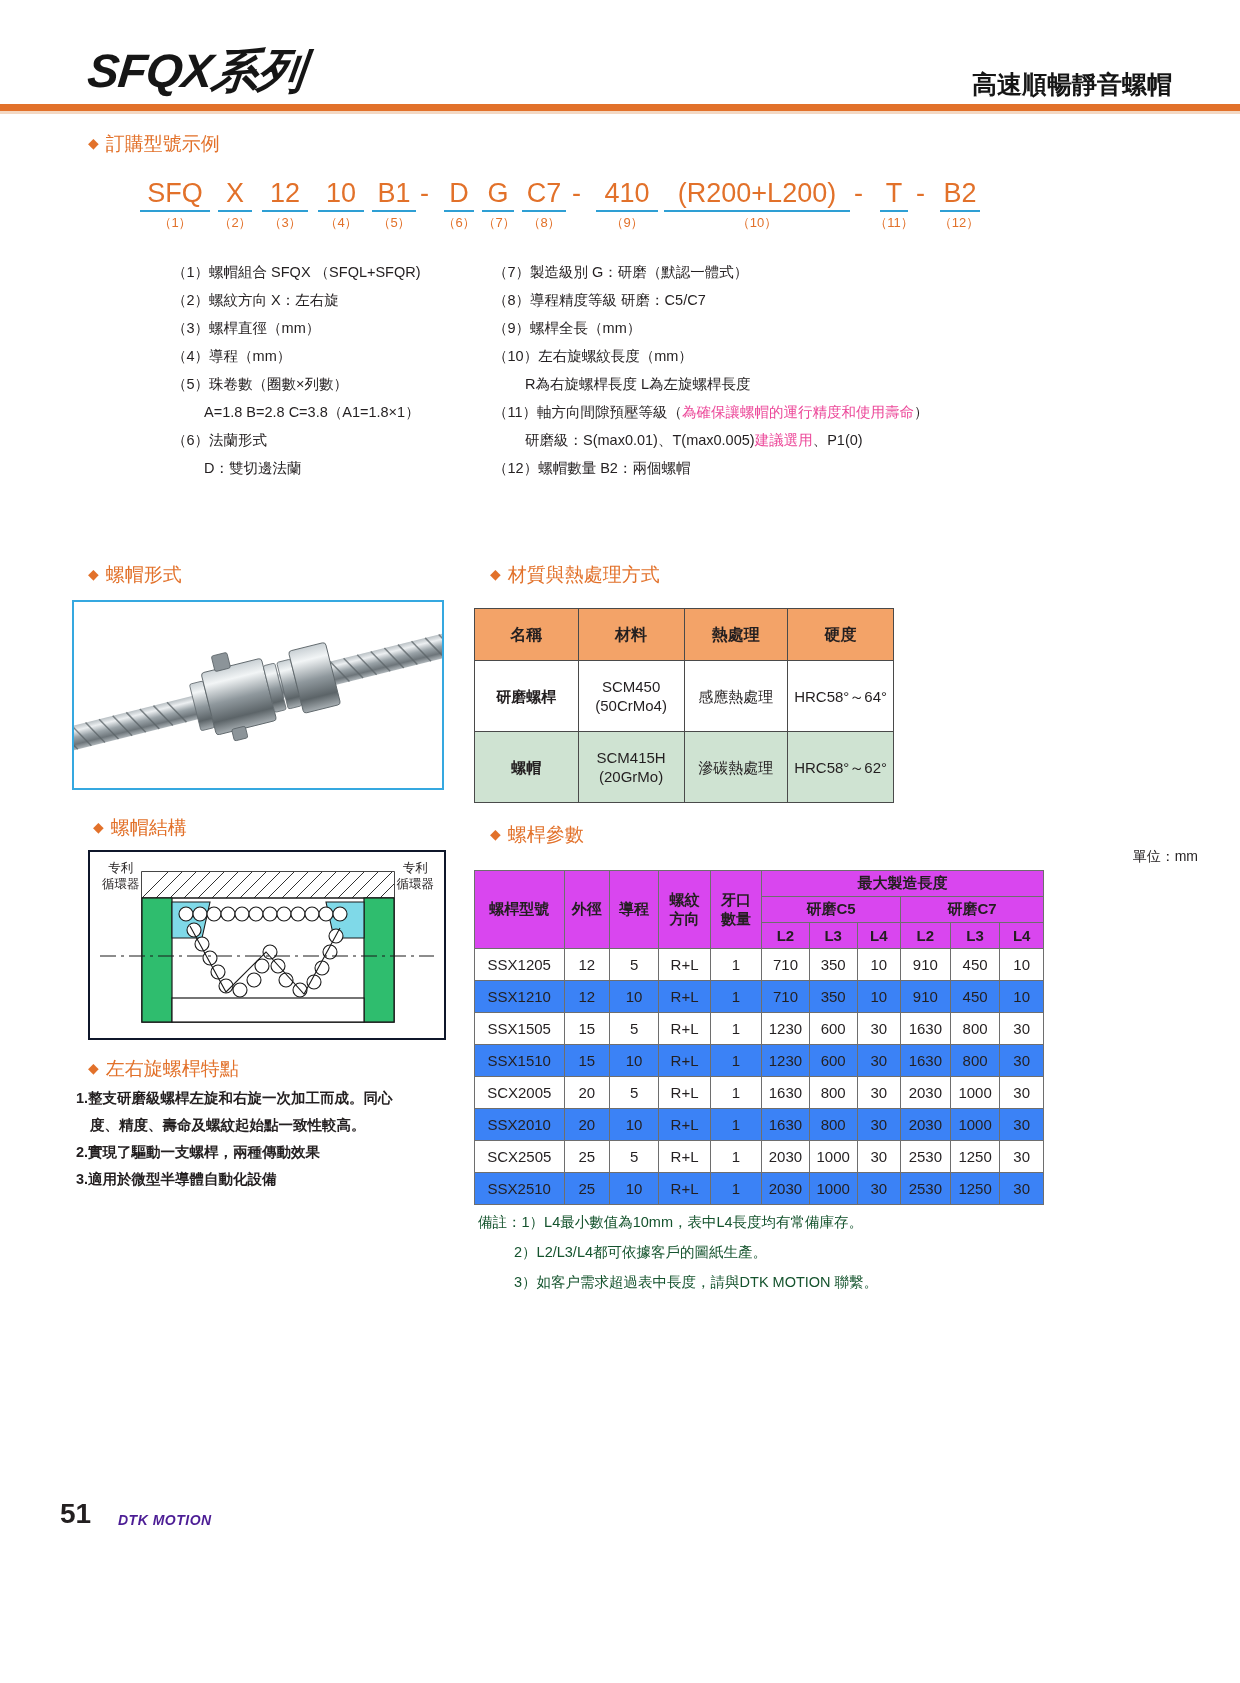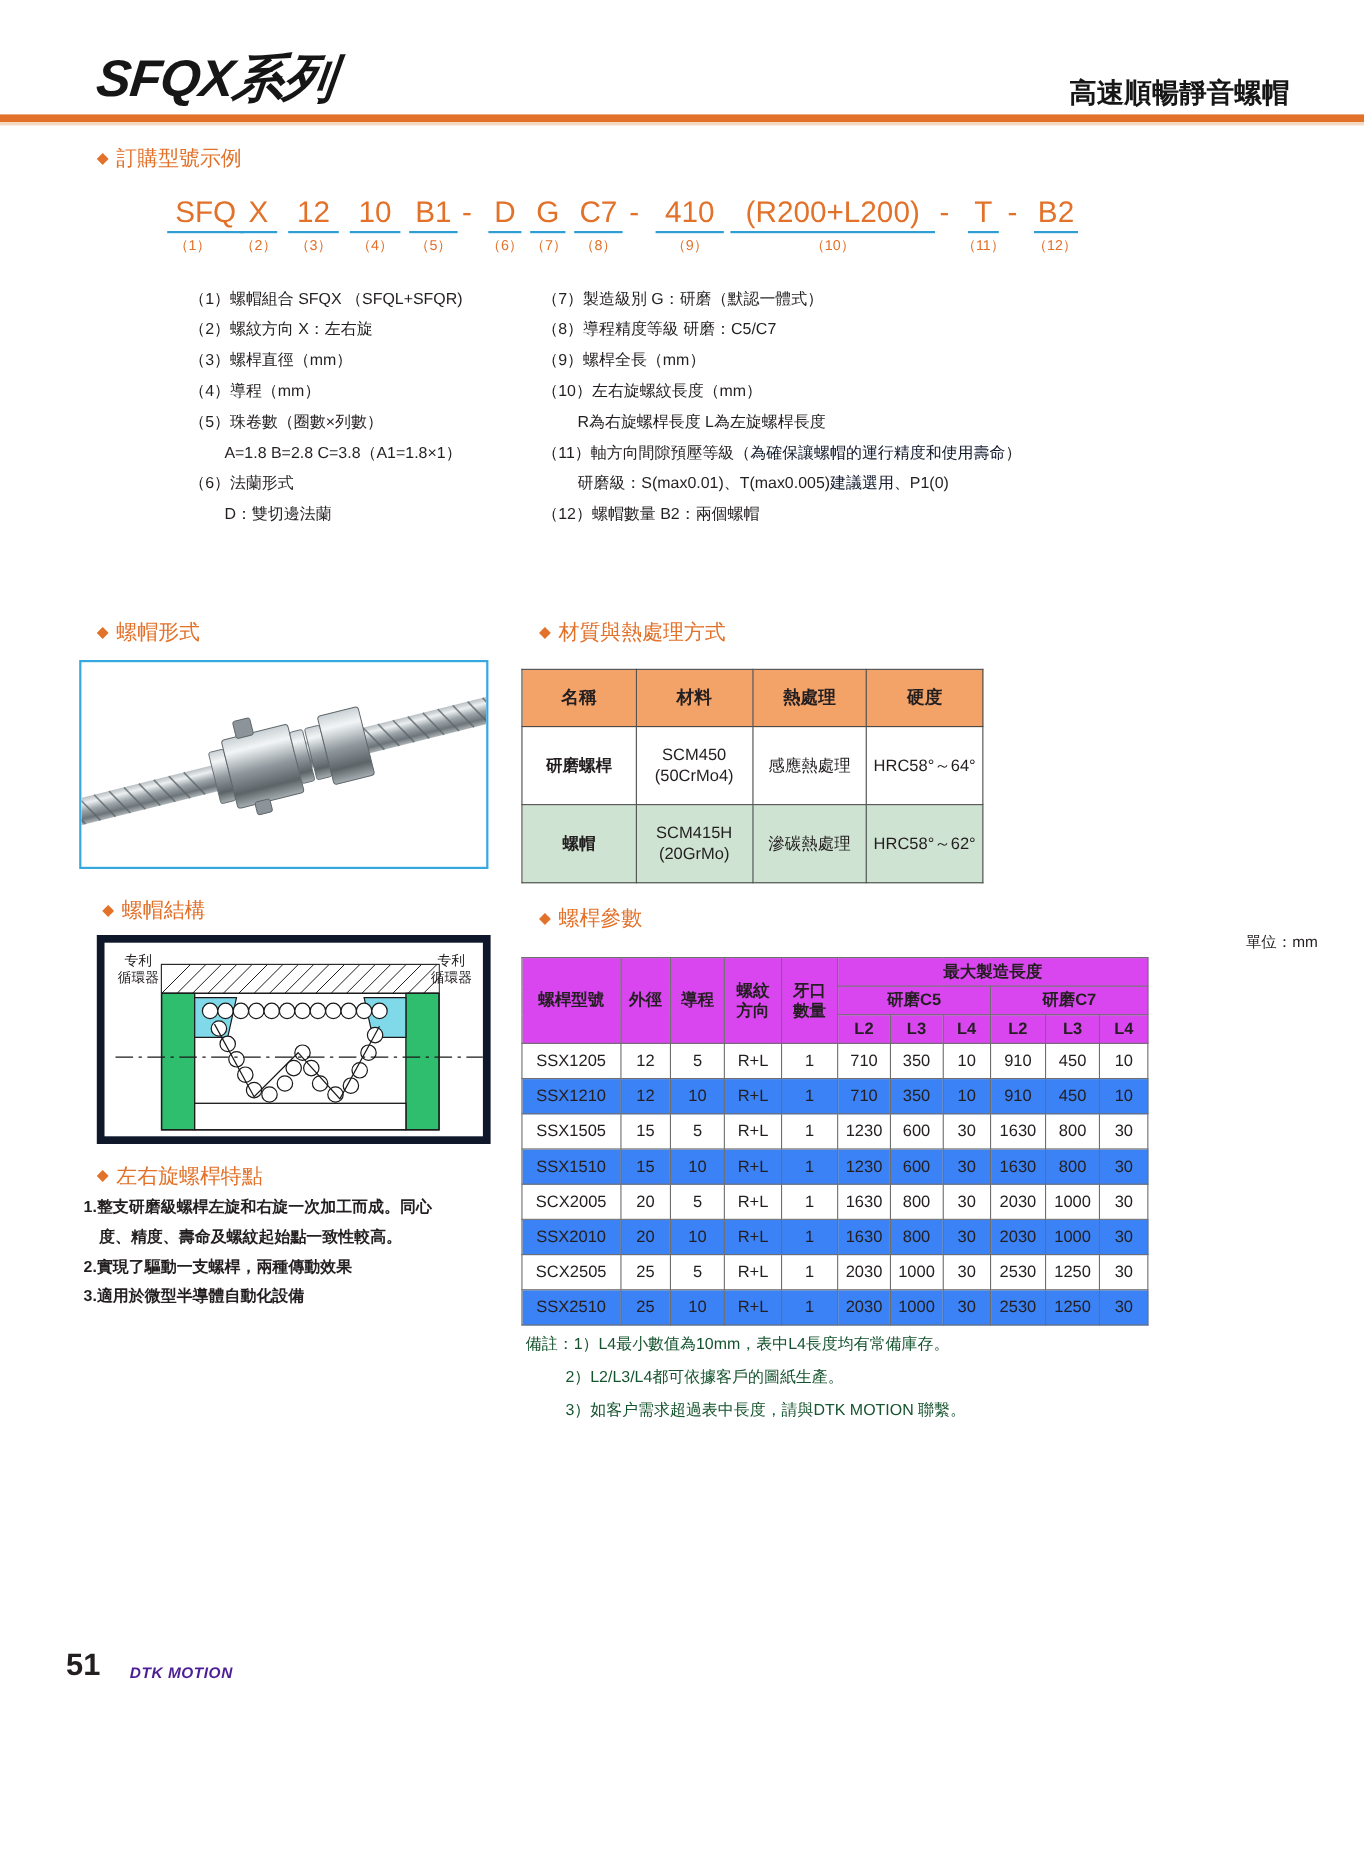--- a/index.html
+++ b/index.html
@@ -39,32 +39,32 @@
   .oc-item { position:absolute; top:0; text-align:center; color:#e2712a; font-size:27px; white-space:nowrap; }
   .oc-item.u { border-bottom:2px solid #2e9fd4; padding-bottom:1px; }
   .oc-num { position:absolute; top:36px; text-align:center; font-size:13px; color:#e2712a; white-space:nowrap; }
   .oc-dash { position:absolute; top:0; color:#e2712a; font-size:27px; }
 
   
   .legend { position:absolute; font-size:14.5px; line-height:28px; color:#231f20; white-space:nowrap; }
   .legend-l { left:172px; top:258px; }
   .legend-r { left:493px; top:258px; }
   .legend .ind { padding-left:32px; display:block; }
-  .legend .red { color:#0f172a; }
+  .legend .red { color:#ec4899; }
 
   
   .photo-box {
     position:absolute; left:72px; top:600px; width:372px; height:190px;
     border:2px solid #35a8e0; background:#ffffff; overflow:hidden;
   }
 
   
   .struct-box {
     position:absolute; left:88px; top:850px; width:358px; height:190px;
-    border:7px solid #0f172a; background:#ffffff; overflow:hidden;
+    border:2px solid #0f172a; background:#ffffff; overflow:hidden;
   }
   .struct-label { position:absolute; font-size:12.5px; color:#231f20; line-height:16px; text-align:center; }
 
   
   .feature-list { position:absolute; left:76px; top:1085px; width:380px; font-size:14.5px; line-height:27px; color:#231f20;font-weight:bold; }
 
   
   table { border-collapse:collapse; }
 
   .mat-table { position:absolute; left:474px; top:608px; width:420px; font-size:15px; }
@@ -104,21 +104,21 @@
   <div class="header-rule"></div>
   <div class="header-rule-2"></div>
 </div>
 
 <div class="sec-head" style="left:88px; top:131px;">
   <span class="dia">◆</span><span>訂購型號示例</span>
 </div>
 
 <div class="ordercode">
   <div class="oc-row">
-    <span class="oc-item u" style="left:0px;  width:70px;margin-left:12px;">SFQ</span>
+    <span class="oc-item u" style="left:0px;  width:70px;">SFQ</span>
     <span class="oc-item u" style="left:78px; width:34px;">X</span>
     <span class="oc-item u" style="left:122px;width:46px;">12</span>
     <span class="oc-item u" style="left:178px;width:46px;">10</span>
     <span class="oc-item u" style="left:232px;width:44px;">B1</span>
     <span class="oc-dash" style="left:280px;">-</span>
     <span class="oc-item u" style="left:304px;width:30px;">D</span>
     <span class="oc-item u" style="left:342px;width:32px;">G</span>
     <span class="oc-item u" style="left:382px;width:44px;">C7</span>
     <span class="oc-dash" style="left:432px;">-</span>
     <span class="oc-item u" style="left:456px;width:62px;">410</span>

